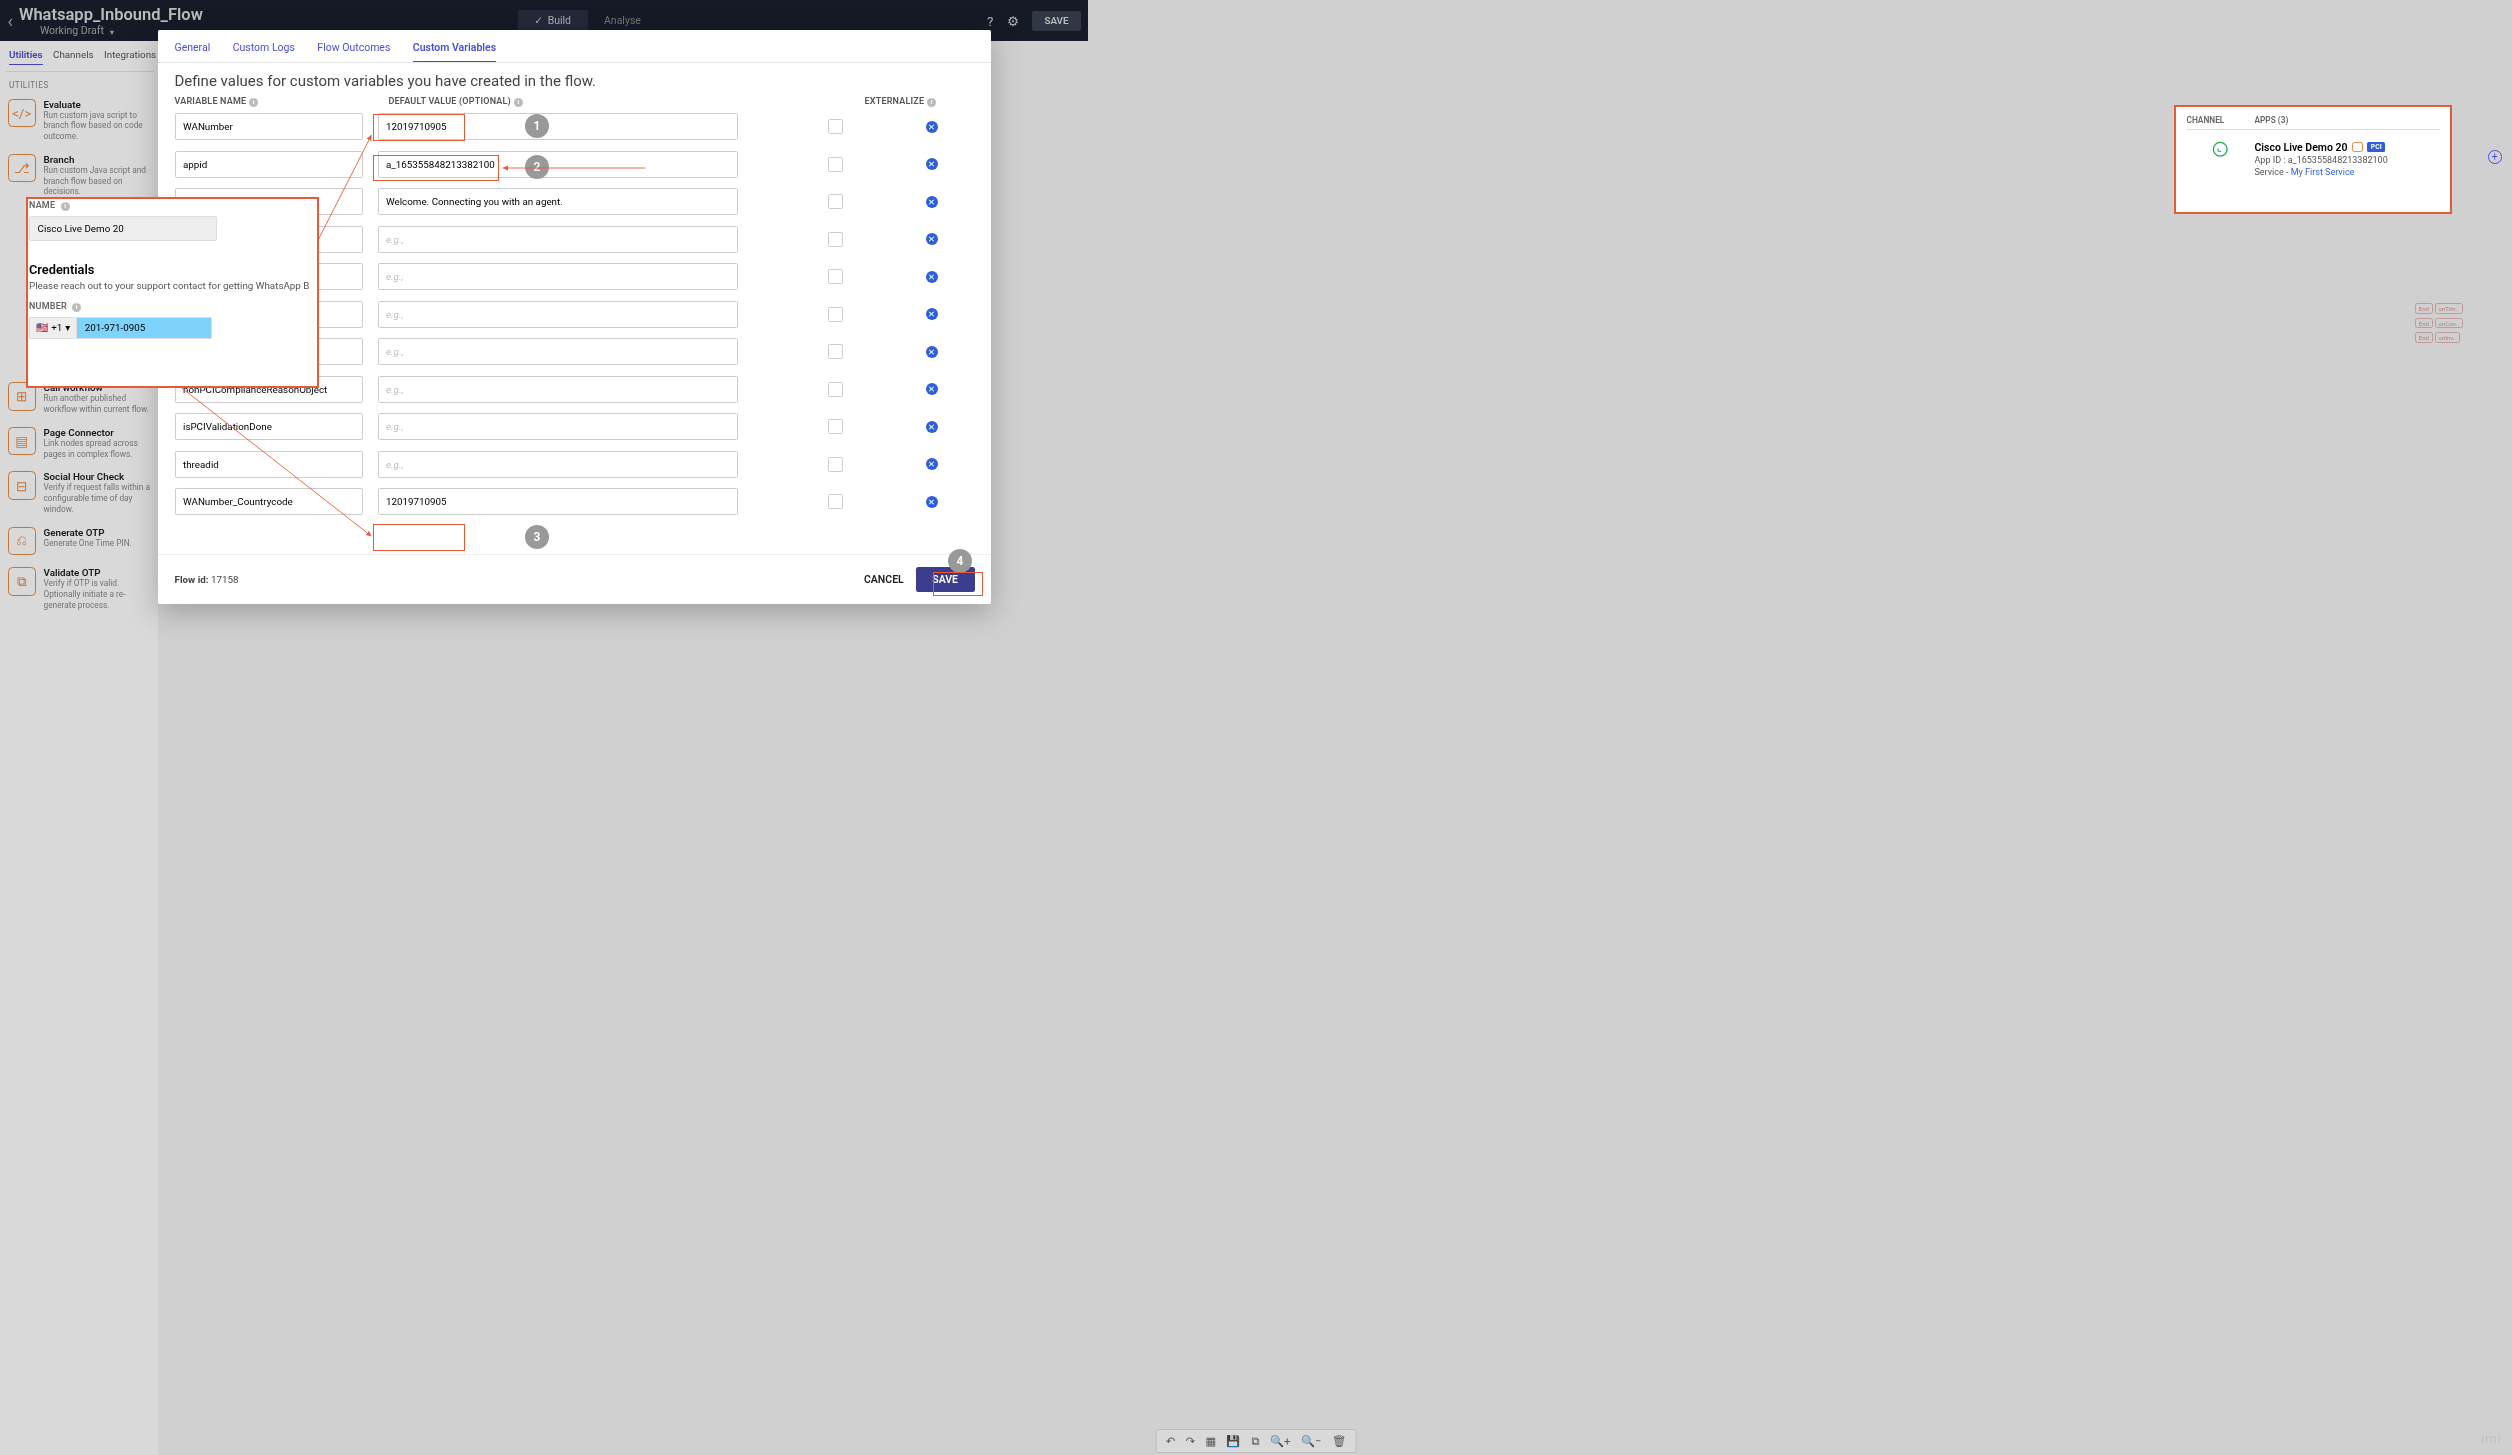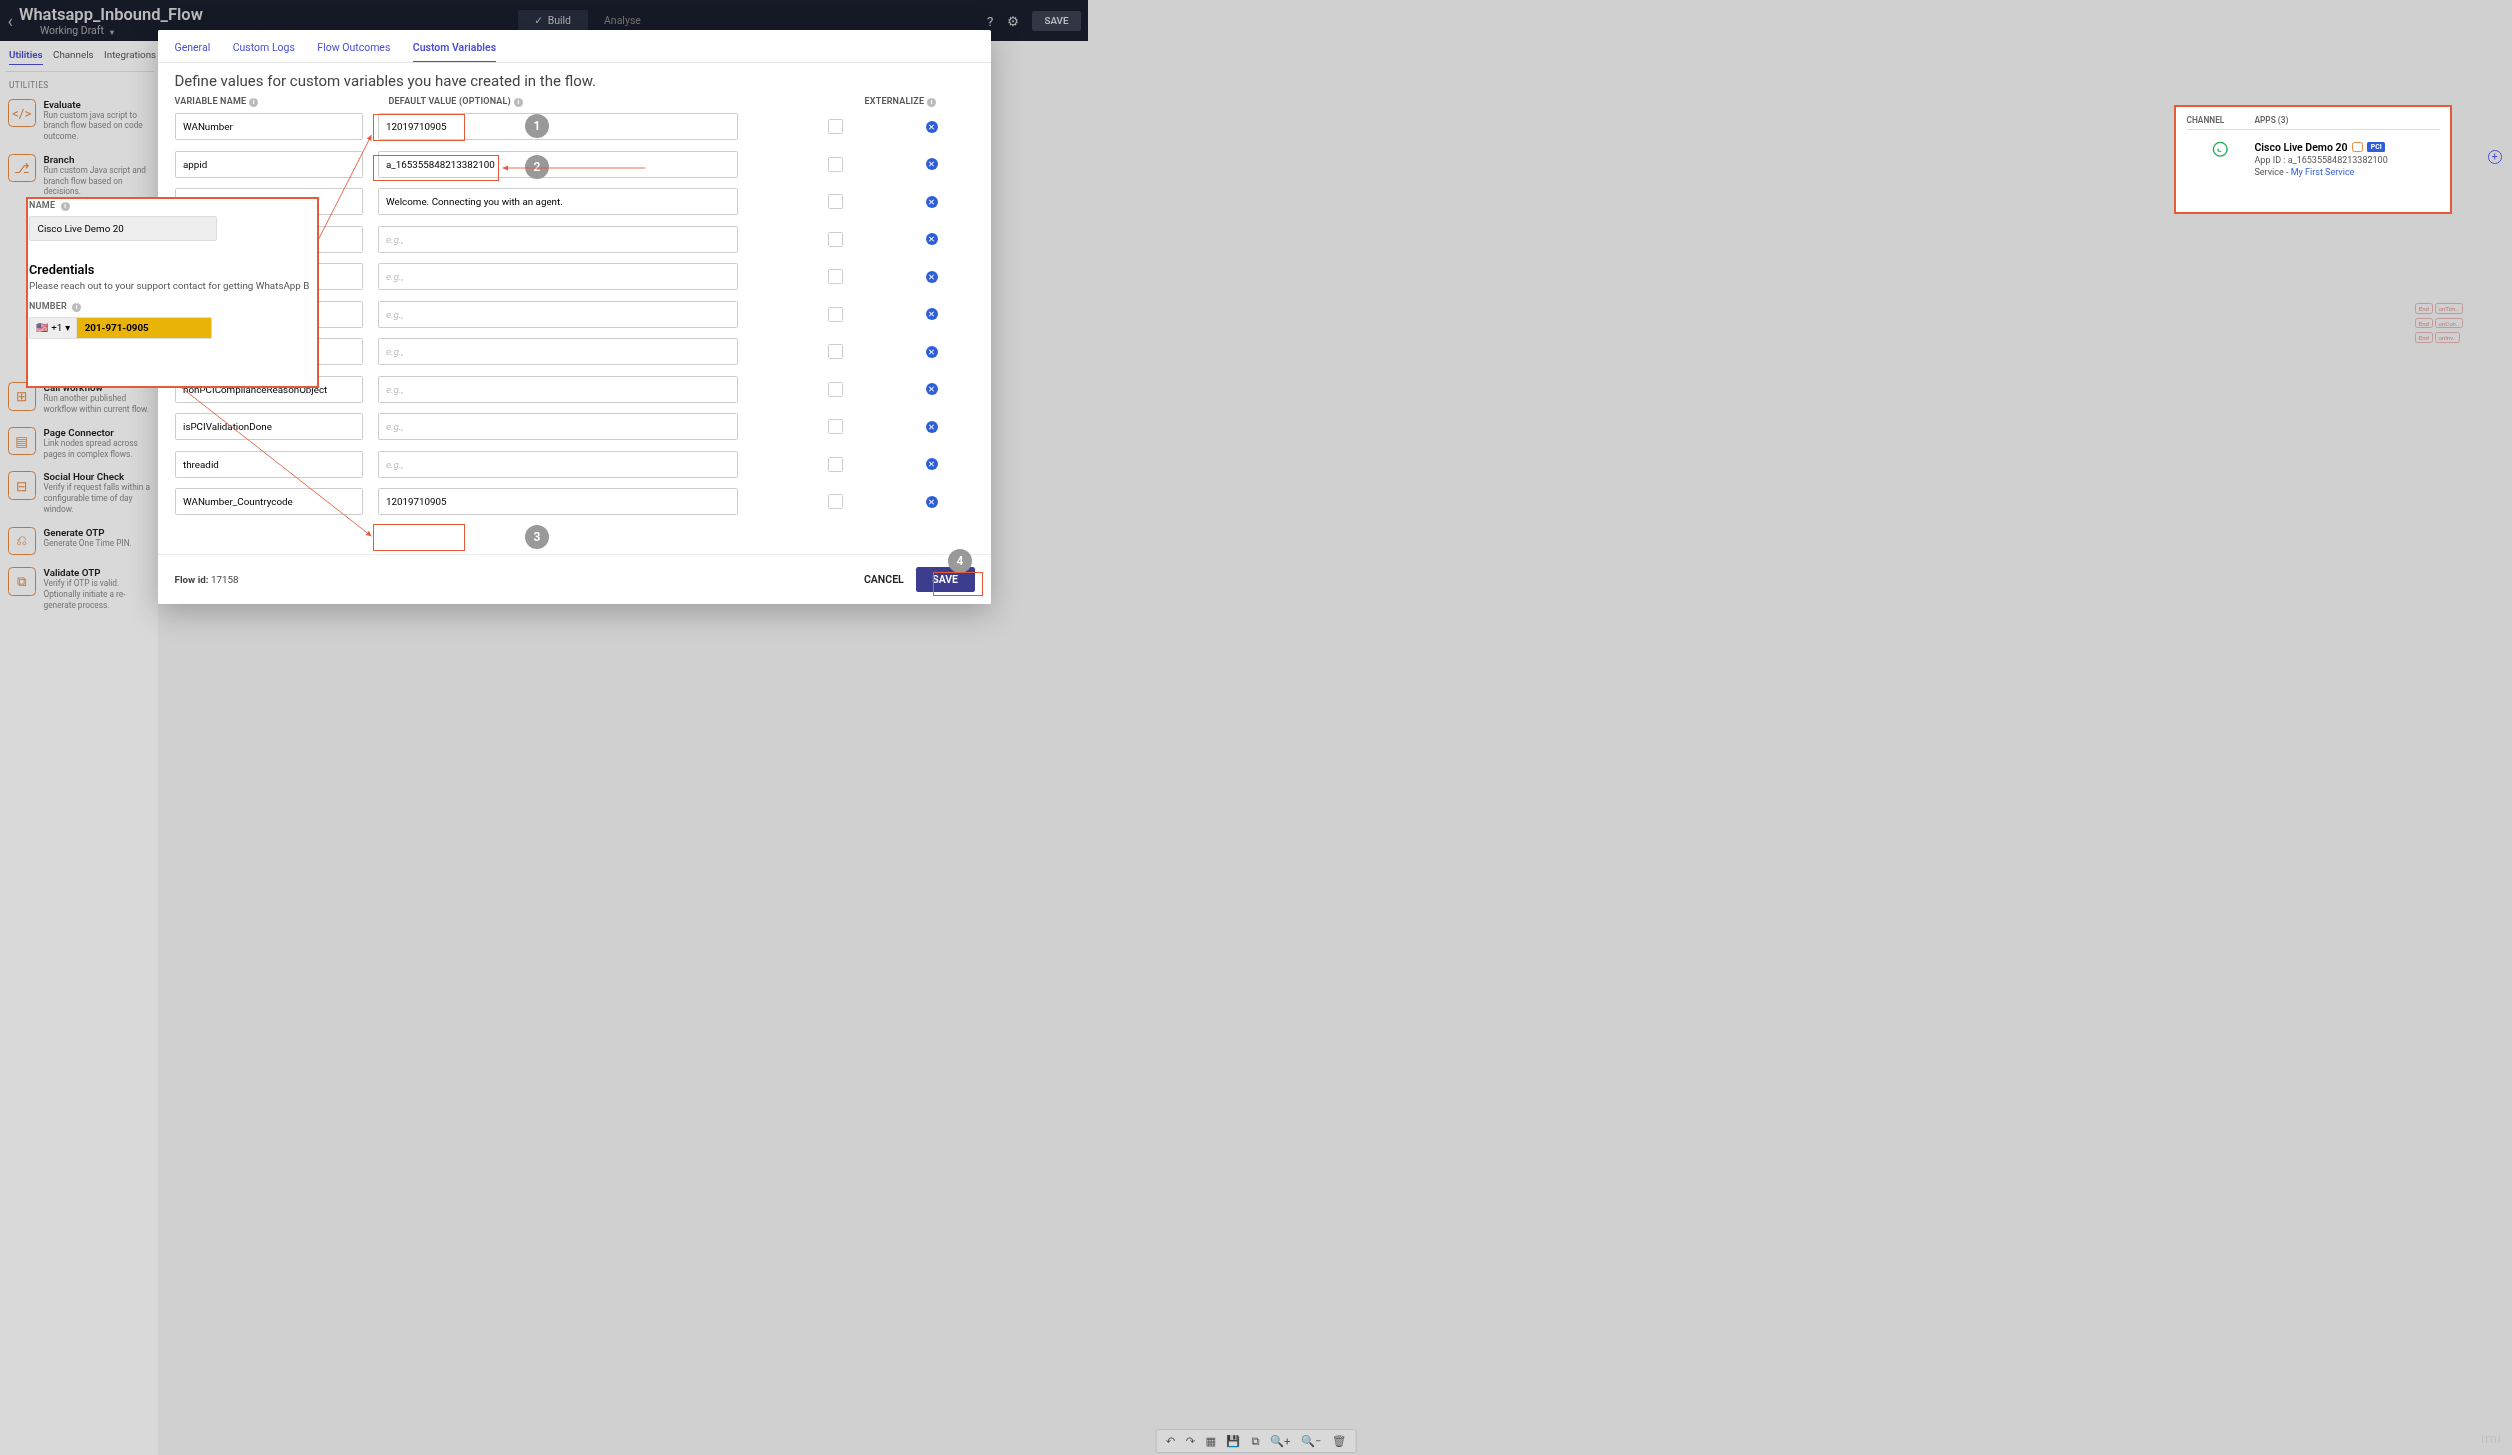--- a/index.html
+++ b/index.html
@@ -71,21 +71,21 @@
 .ann-circle { position: absolute; width: 24px; height: 24px; border-radius: 50%; background: #999; color: #fff; font-size: 12px; font-weight: 600; display: flex; align-items: center; justify-content: center; pointer-events: none; }
 .ann-line { position: absolute; pointer-events: none; }
 
 .cred-popup { position: absolute; left: 26px; top: 197px; width: 293px; height: 191px; background: #fff; border: 2.3px solid #e55b3a; padding: 1px; z-index: 5; }
 .cred-popup .lbl { font-size: 9px; color: #666; font-weight: 600; letter-spacing: 0.2px; }
 .cred-popup .ro-input { background: #eee; border: 0.8px solid #ddd; border-radius: 1.5px; padding: 6px 7.5px; font-size: 9.8px; width: 188px; margin-top: 4.5px; }
 .cred-popup h3 { font-size: 12.8px; font-weight: 600; margin-top: 21px; }
 .cred-popup .sub { font-size: 9.8px; color: #555; margin-top: 3px; }
 .num-row { display: flex; margin-top: 4.5px; }
 .cc-sel { background: #eee; border: 0.8px solid #ddd; padding: 4.5px 6px; font-size: 9.8px; border-radius: 1.5px 0 0 1.5px; display: flex; align-items: center; gap: 3px; }
-.num-val { background: #eab308; border: 0.8px solid #ddd; border-left: none; padding: 4.5px 7.5px; font-size: 9.8px; border-radius: 0 1.5px 1.5px 0; width: 135px; font-weight: bold; }
+.num-val { background: #7dd3fc; border: 0.8px solid #ddd; border-left: none; padding: 4.5px 7.5px; font-size: 9.8px; border-radius: 0 1.5px 1.5px 0; width: 135px; }
 
 .apps-popup { position: absolute; right: 60px; top: 105px; width: 278px; height: 109px; background: #fff; border: 2.3px solid #e55b3a; padding: 7.5px 10.5px; z-index: 5; }
 .apps-head { display: flex; font-size: 8.3px; color: #666; font-weight: 600; border-bottom: 0.8px solid #ddd; padding-bottom: 4.5px; }
 .apps-head .c1 { width: 68px; }
 .apps-row { display: flex; padding-top: 10.5px; }
 .wa-ic { width: 68px; display: flex; align-items: flex-start; justify-content: center; color: #1fa855; font-size: 15px; }
 .apps-det .nm { font-size: 10.5px; font-weight: 600; display: flex; align-items: center; gap: 4.5px; }
 .pci-badge { background: #2e5fd9; color: #fff; font-size: 6.8px; padding: 0.8px 3.8px; border-radius: 1.5px; font-weight: 700; }
 .c-ic { width: 10.5px; height: 10.5px; border: 1.5px solid #e98a3f; border-radius: 2.3px; display: inline-block; }
 .apps-det .ln { font-size: 9px; color: #555; margin-top: 1.5px; }

